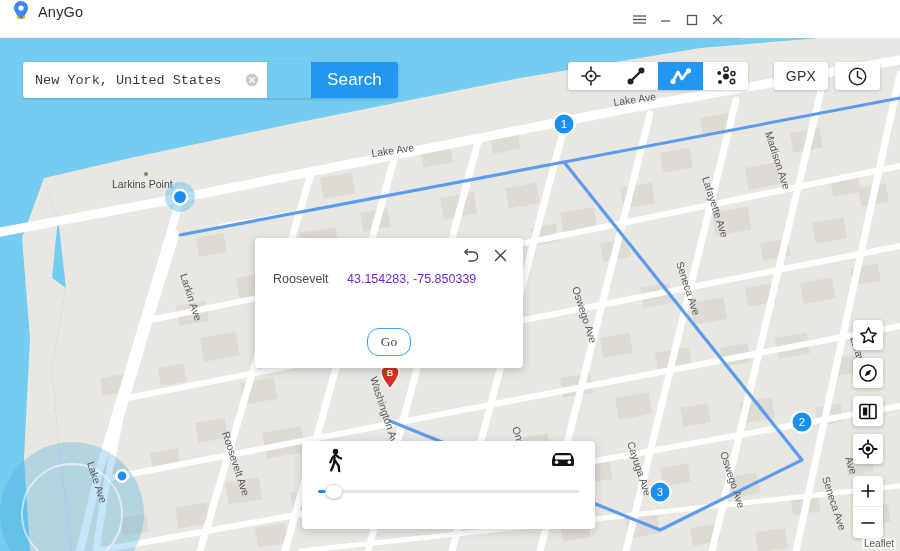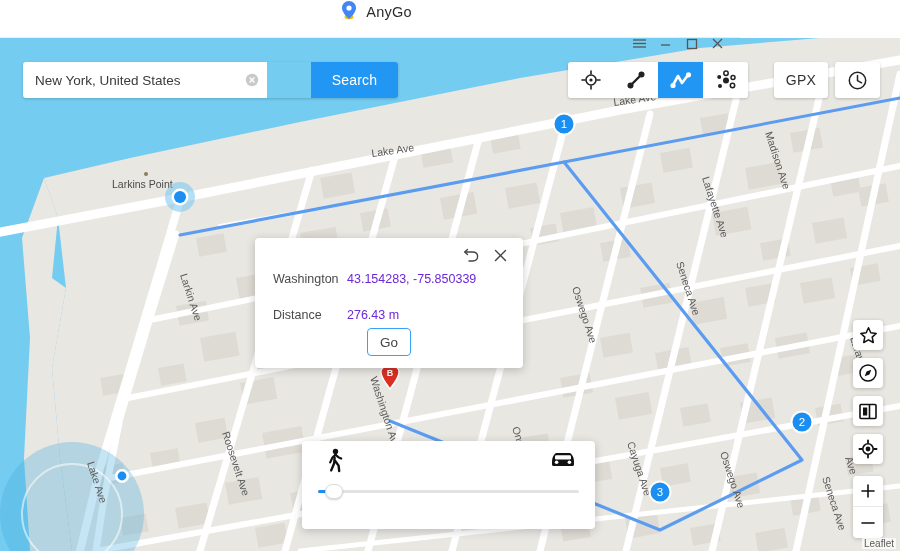--- a/index.html
+++ b/index.html
@@ -7,21 +7,21 @@
     width: 900px; height: 551px;
     font-family: "Liberation Sans", sans-serif;
     overflow: hidden; background: #ffffff;
   }
   #app { position: relative; width: 900px; height: 551px; overflow: hidden; background:#fff; }
 
   
   .titlebar {
     position:absolute; top:0; left:0; width:740px; height:38px;
     background:#ffffff; border-bottom:1px solid #ececec;
-    display:flex; align-items:center; z-index:60;flex-direction:column;
+    display:flex; align-items:flex-start; z-index:60;
   }
   .brand { display:flex; align-items:center; gap:9px; padding-left:13px; }
   .brand-name { font-size:14.5px; color:#2b2b2b; letter-spacing:.2px; }
   .win-ctrls { margin-left:auto; display:flex; align-items:center; height:38px; }
   .win-btn {
     width:26px; height:38px; display:flex; align-items:center; justify-content:center;
     cursor:default;
   }
   .win-btn:last-child { margin-right:10px; }
 
@@ -35,32 +35,32 @@
     position:absolute; top:62px; left:23px; width:375px; height:36px;
     display:flex; z-index:40;
     box-shadow:0 1px 3px rgba(0,0,0,.18); border-radius:3px; overflow:hidden;
   }
   .search-input-wrap {
     flex:1; background:#fff; display:flex; align-items:center;
     padding:0 8px 0 12px; position:relative;
   }
   .search-input {
     flex:1; border:none; outline:none; font-size:13.5px; color:#3a3a3a;
-    font-family:Liberation Sans, sans-serif; background:transparent;
+    font-family:Liberation Mono, monospace; background:transparent;
   }
   .clear-icon { width:14px; height:14px; flex:0 0 14px; cursor:pointer; }
   .search-btn {
     width:87px; background:#2196f3; color:#fff; border:none; cursor:pointer;
-    font-size:14px; font-family:"Liberation Sans", sans-serif; letter-spacing:.2px;margin-left:44px;
+    font-size:17px; font-family:"Liberation Sans", sans-serif; letter-spacing:.2px;margin-left:44px;
   }
 
   
   .toolbar { position:absolute; top:62px; right:20px; display:flex; align-items:center; gap:7px; z-index:40; }
   .tool {
-    width:45px; height:36px; background:#fff; border-radius:3px;
+    width:45px; height:28px; background:#fff; border-radius:3px;
     display:flex; align-items:center; justify-content:center; cursor:pointer;
     box-shadow:0 1px 3px rgba(0,0,0,.2);
   }
   .tool.active { background:#2196f3; }
   .tool.gpx { width:54px; font-size:14px; color:#333; letter-spacing:.3px; }
   .tool-group { display:flex; gap:0; box-shadow:0 1px 3px rgba(0,0,0,.2); border-radius:3px; overflow:hidden; }
   .tool-group .tool { box-shadow:none; border-radius:0; }
   .gap { width:12px; }
 
   
@@ -70,23 +70,23 @@
     z-index:45; padding:12px 18px;
   }
   .info-actions { position:absolute; right:14px; top:9px; display:flex; gap:12px; }
   .ico-btn { width:17px; height:17px; cursor:pointer; }
   .info-row { display:flex; margin-top:22px; font-size:12.5px; color:#3d3d3d; }
   .info-row:first-of-type { margin-top:24px; }
   .info-label { width:74px; flex:0 0 74px; color:#4a4a4a; }
   .info-value { color:#6d28d9; }
   .go-btn {
     position:absolute; left:50%; transform:translateX(-50%); bottom:12px;
-    width:44px; height:28px; border:1px solid #3aa0f5; border-radius:4px;
+    width:44px; height:28px; border:1px solid #3aa0f5; border-radius:12px;
     background:#fff; color:#444; font-size:13.5px; cursor:pointer;
-    font-family:Liberation Sans, sans-serif;
+    font-family:Liberation Serif, serif;
   }
 
   
   .speed-card {
     position:absolute; left:302px; top:441px; width:293px; height:88px;
     background:#fff; border-radius:4px; box-shadow:0 2px 10px rgba(0,0,0,.2);
     z-index:45;
   }
   .speed-icons { display:flex; justify-content:space-between; padding:7px 18px 0 22px; }
   .slider-wrap { position:relative; margin:6px 16px 0 16px; height:14px; }
@@ -434,26 +434,22 @@
       <span class="ico-btn">
         <svg width="17" height="17" viewBox="0 0 17 17">
           <g stroke="#444" stroke-width="1.4" stroke-linecap="round">
             <line x1="3.5" y1="3.5" x2="13.5" y2="13.5"></line>
             <line x1="13.5" y1="3.5" x2="3.5" y2="13.5"></line>
           </g>
         </svg>
       </span>
     </div>
     <div class="info-row">
-      <span class="info-label">Washington</span>
+      <span class="info-label">Roosevelt</span>
       <span class="info-value">43.154283, -75.850339</span>
-    </div>
-    <div class="info-row">
-      <span class="info-label">Distance</span>
-      <span class="info-value">276.43 m</span>
     </div>
     <button class="go-btn">Go</button>
   </div>
 
   <div class="speed-card">
     <div class="speed-icons">
       <span>
         <svg width="22" height="26" viewBox="0 0 22 26">
           <circle cx="11.5" cy="3.4" r="2.7" fill="#111"></circle>
           <path d="M11.6 6.6 L8.4 9.6 L6.2 14.4" fill="none" stroke="#111" stroke-width="2.2" stroke-linecap="round"></path>

